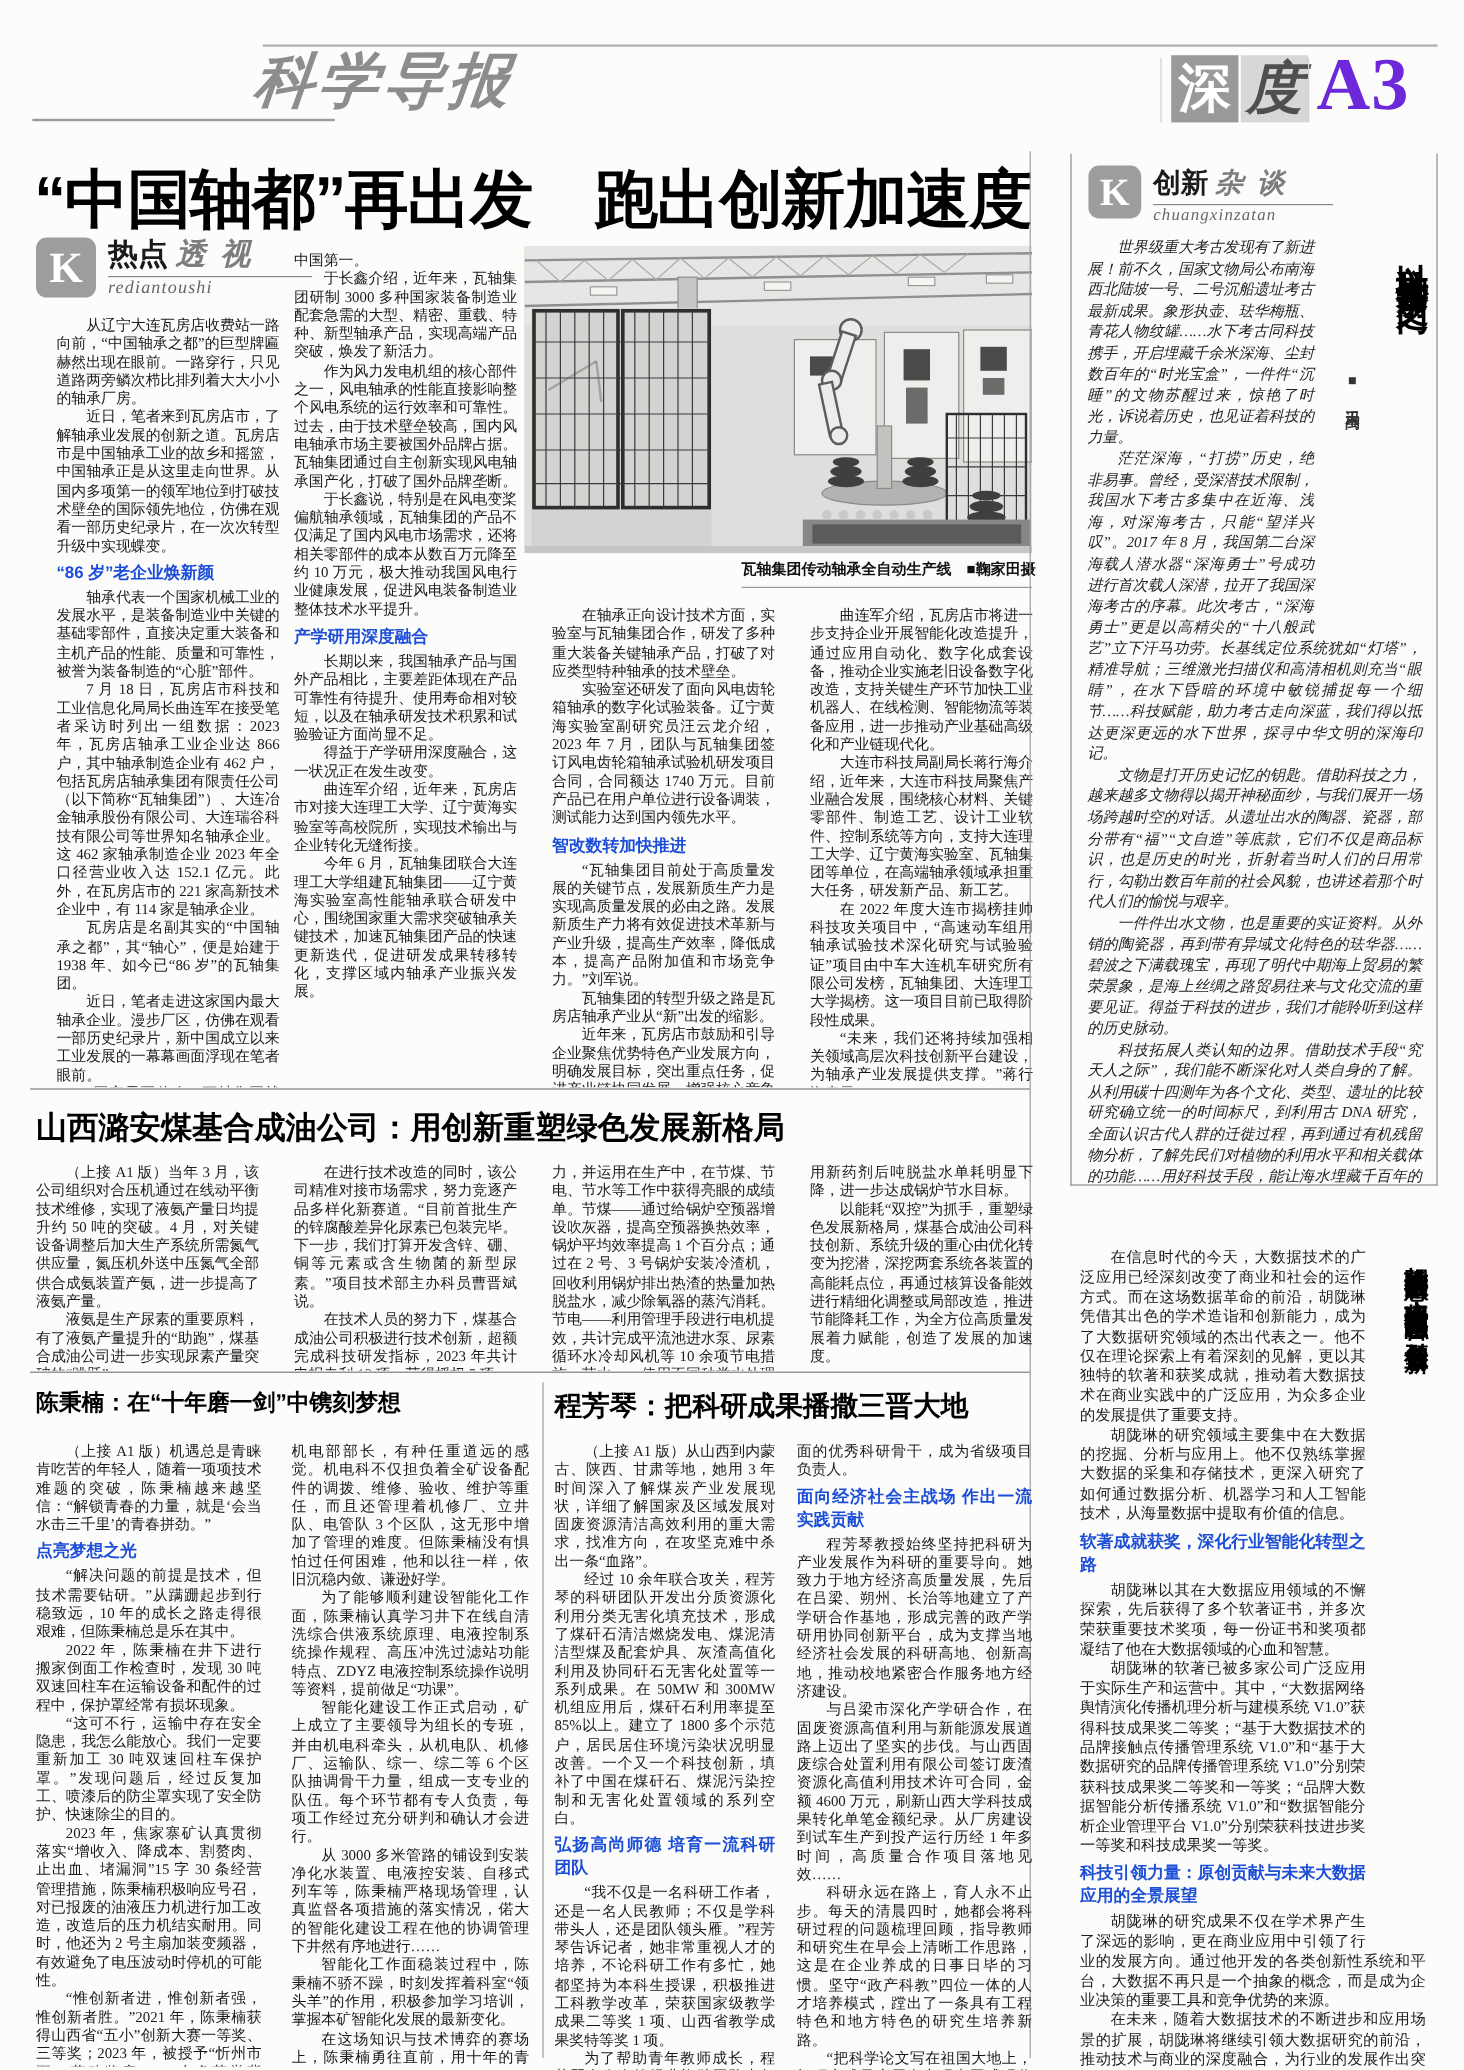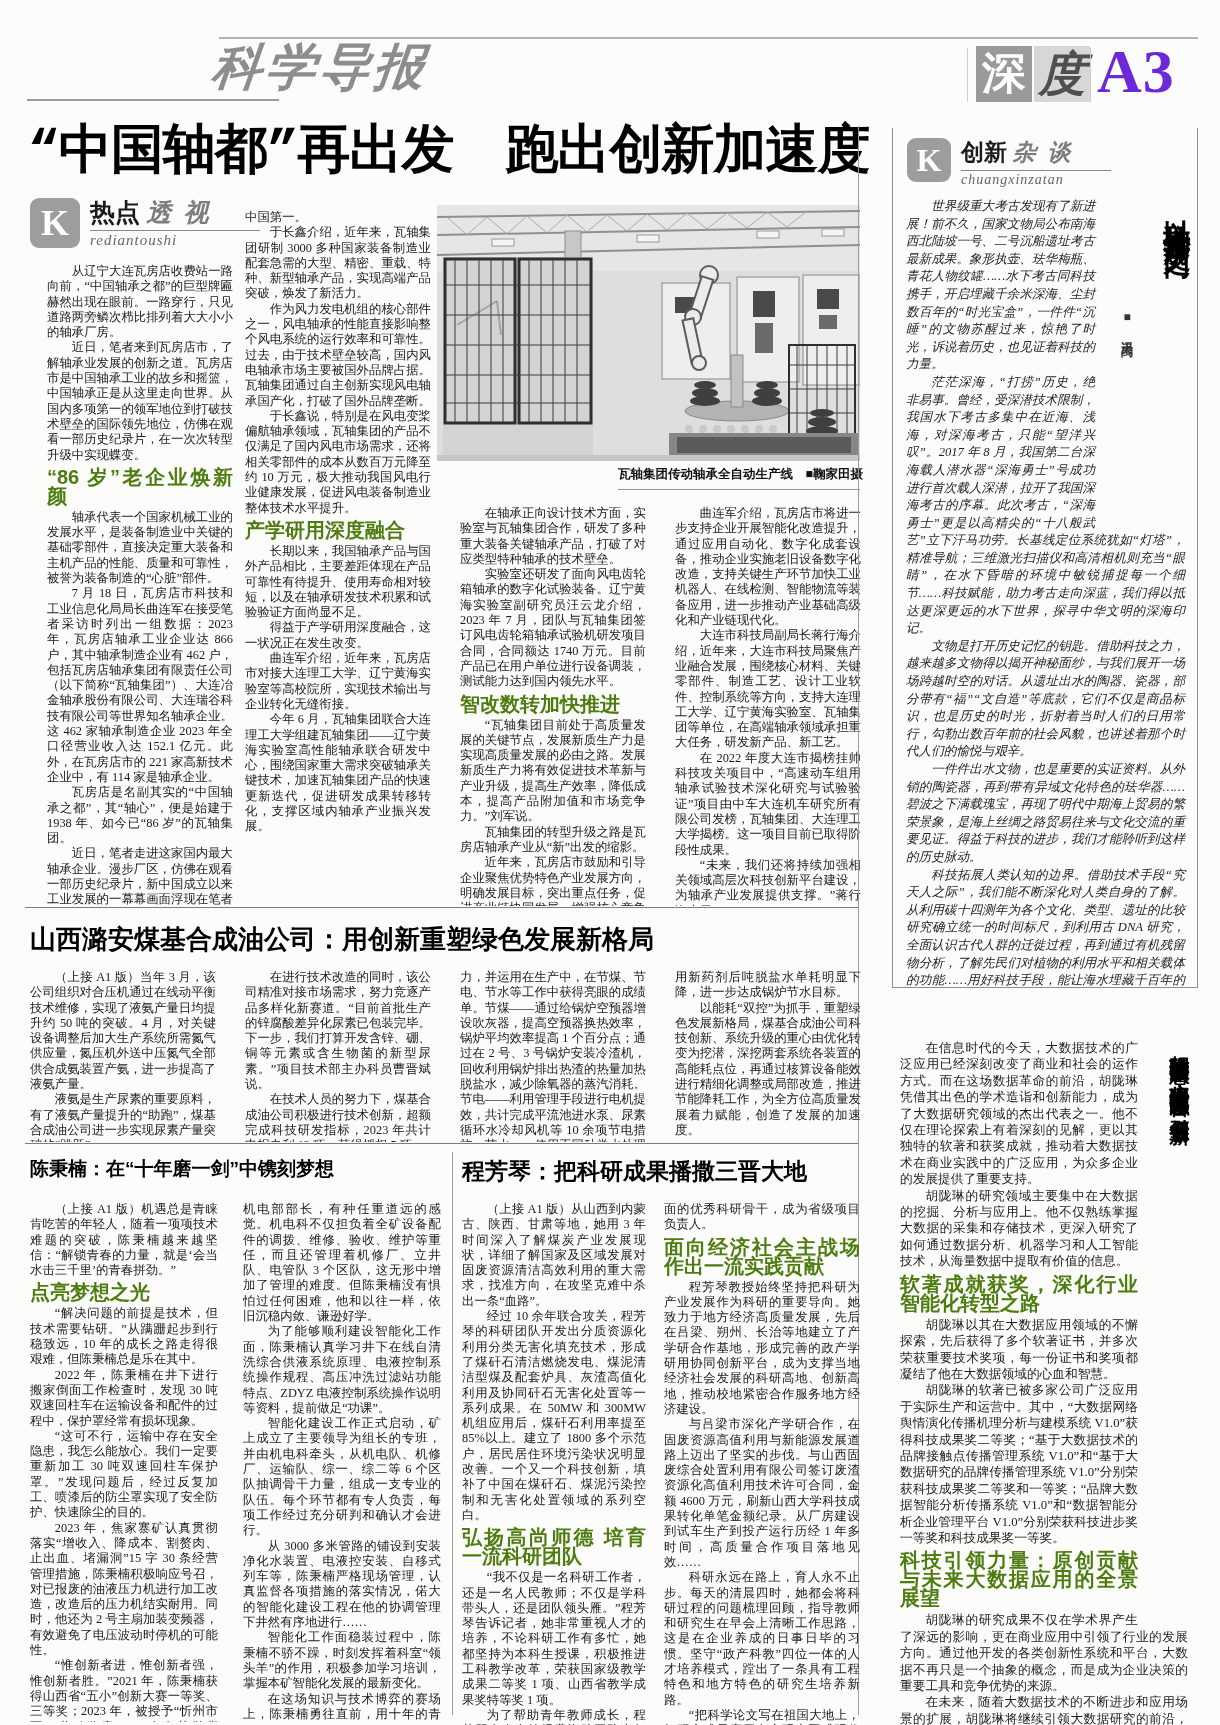--- a/index.html
+++ b/index.html
@@ -14,38 +14,38 @@
   .paper-logo{position:absolute;left:212px;top:34px;font-size:50px;font-weight:bold;font-style:italic;
               color:#8d8d8d;letter-spacing:4px;transform:skewX(-6deg);}
   .banner-sep{position:absolute;background:#cfcfcf;width:1px;}
   .sec-box{position:absolute;top:46px;width:56px;height:56px;text-align:center;line-height:56px;
            font-size:44px;font-weight:bold;}
   .sec-box.dark{left:976px;background:#9a9a9a;color:#fff;}
   .sec-box.light{left:1034px;background:#d7d7d5;color:#4f4f4f;font-style:italic;font-size:47px;}
   .page-no{position:absolute;left:1097px;top:36px;font-size:62px;font-weight:bold;color:#6d28d9;
            font-family:"Liberation Serif",serif;letter-spacing:1px;}
   
-  .main-headline{position:absolute;left:28px;top:114px;width:832px;font-family:Liberation Mono, monospace;
-                 font-weight:900;font-size:53px;letter-spacing:-1px;color:#000;white-space:nowrap;}
+  .main-headline{position:absolute;left:28px;top:131px;width:832px;font-family:Liberation Sans, sans-serif;
+                 font-weight:900;font-size:53px;letter-spacing:-1px;color:#000;white-space:nowrap;text-align:center;}
   
   .klogo{position:absolute;display:flex;align-items:flex-start;}
   .kbox{width:50px;height:50px;border-radius:9px;background:#9d9d9d;color:#fff;text-align:center;
         line-height:50px;font-size:36px;font-weight:bold;font-family:"Liberation Serif",serif;flex:0 0 auto;}
   .ktxt{margin-left:10px;}
   .ktitle{font-size:25px;line-height:28px;white-space:nowrap;}
   .ktitle .b{font-family:"Liberation Sans",sans-serif;font-weight:bold;color:#1a1a1a;}
   .ktitle .s{font-style:italic;color:#7d7d7d;font-weight:bold;letter-spacing:3px;}
   .kline{height:1px;background:#8a8a8a;margin:3px 0 1px;}
   .kpinyin{font-style:italic;color:#666;font-size:15px;letter-spacing:1px;}
   
   .col{position:absolute;overflow:hidden;text-align:justify;font-size:12.4px;line-height:15.3px;color:#191919;}
   .col p{margin:0;text-indent:2em;}
   .col p.cont{text-indent:0;}
-  .subhead{font-family:"Liberation Sans",sans-serif;font-weight:bold;font-size:20px;line-height:19px;
-           margin:5px 0 4px;text-indent:0;color:#4d7c0f;}
+  .subhead{font-family:"Liberation Sans",sans-serif;font-weight:bold;font-size:14px;line-height:19px;
+           margin:5px 0 4px;text-indent:0;color:#1d4ed8;}
   
   .photo{position:absolute;left:437px;top:205px;width:423px;height:256px;background:#d8d8d6;overflow:hidden;}
   .caption{position:absolute;left:618px;top:466px;width:242px;font-family:"Liberation Sans",sans-serif;
            font-weight:bold;font-size:12.5px;color:#111;white-space:nowrap;}
   .caption-rule{position:absolute;left:618px;top:489px;width:242px;height:1px;background:#9a9a9a;}
   
   .hrule{position:absolute;height:1px;background:#7d7d7d;}
   .vrule{position:absolute;width:1px;background:#9c9c9c;}
   
   .sec-headline{position:absolute;font-family:"Liberation Sans",sans-serif;font-weight:bold;color:#000;white-space:nowrap;}

